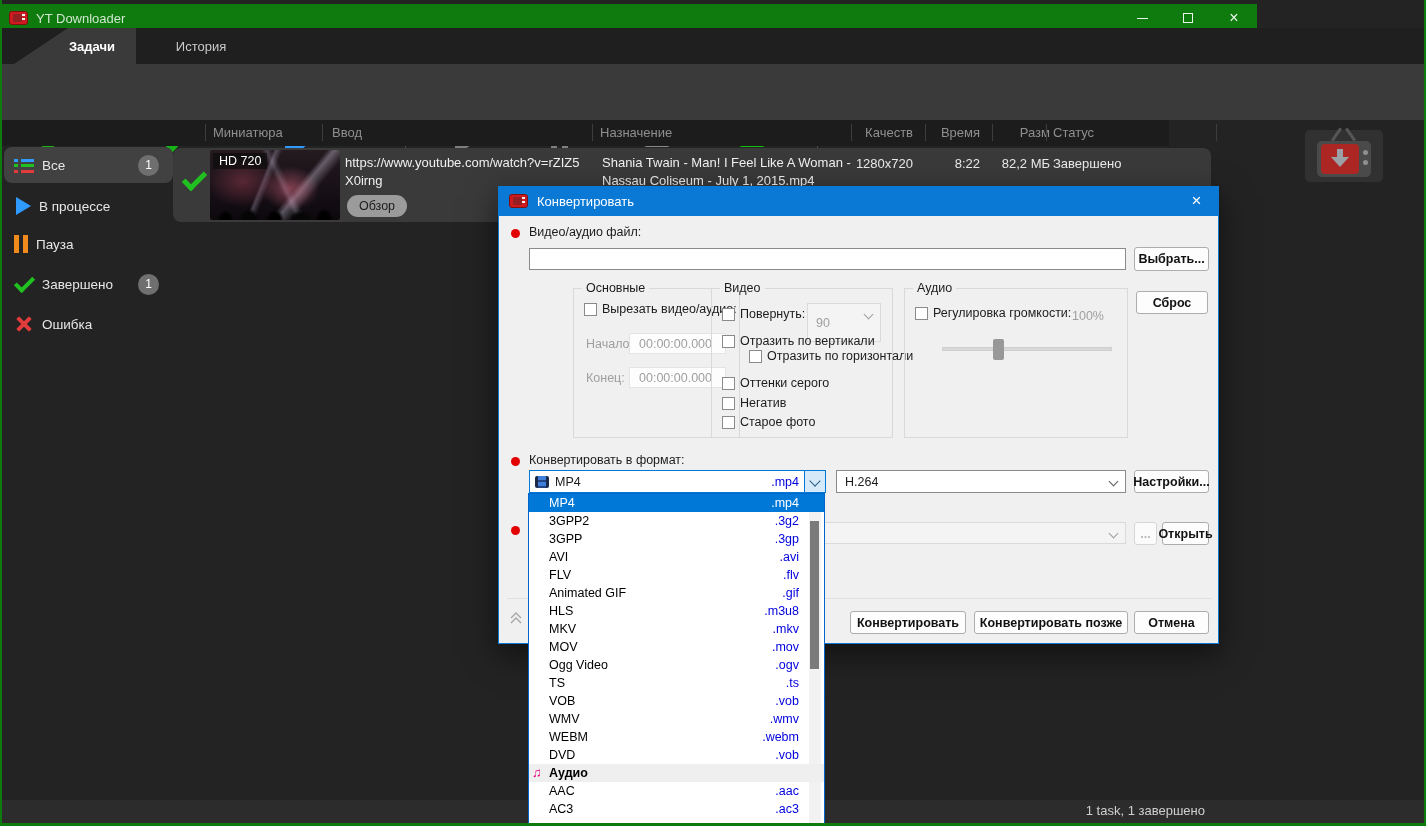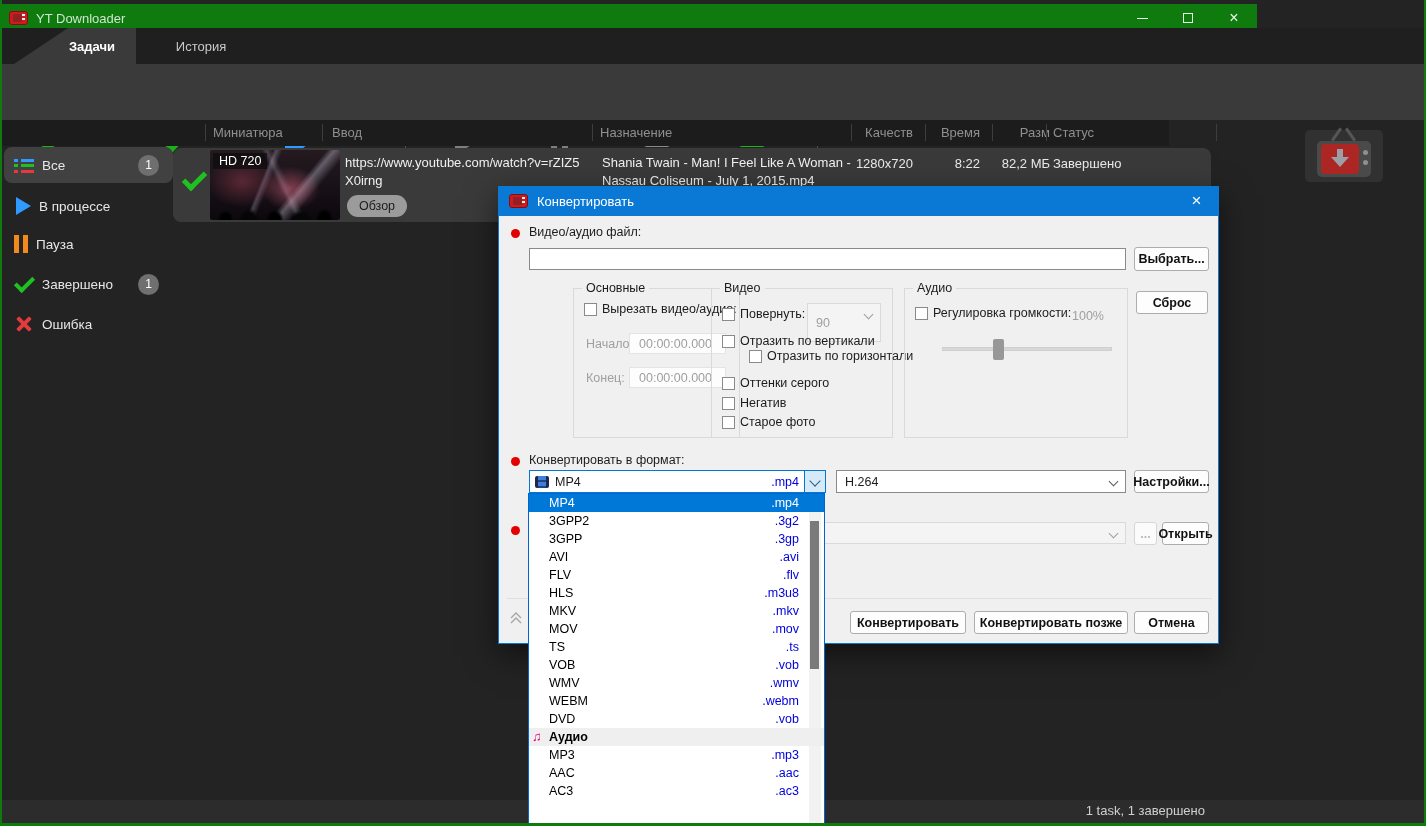--- a/index.html
+++ b/index.html
@@ -420,30 +420,31 @@
 </div>
 
 <div class="abs" id="dd-list">
   <div id="dd-track"></div>
   <div id="dd-items">
       <div class="dd-item sel"><span class="dd-name">MP4</span><span class="dd-ext">.mp4</span></div>
       <div class="dd-item"><span class="dd-name">3GPP2</span><span class="dd-ext">.3g2</span></div>
       <div class="dd-item"><span class="dd-name">3GPP</span><span class="dd-ext">.3gp</span></div>
       <div class="dd-item"><span class="dd-name">AVI</span><span class="dd-ext">.avi</span></div>
       <div class="dd-item"><span class="dd-name">FLV</span><span class="dd-ext">.flv</span></div>
+      <div class="dd-item"><span class="dd-name">Animated GIF</span><span class="dd-ext">.gif</span></div>
       <div class="dd-item"><span class="dd-name">HLS</span><span class="dd-ext">.m3u8</span></div>
       <div class="dd-item"><span class="dd-name">MKV</span><span class="dd-ext">.mkv</span></div>
       <div class="dd-item"><span class="dd-name">MOV</span><span class="dd-ext">.mov</span></div>
+      <div class="dd-item"><span class="dd-name">Ogg Video</span><span class="dd-ext">.ogv</span></div>
       <div class="dd-item"><span class="dd-name">TS</span><span class="dd-ext">.ts</span></div>
       <div class="dd-item"><span class="dd-name">VOB</span><span class="dd-ext">.vob</span></div>
       <div class="dd-item"><span class="dd-name">WMV</span><span class="dd-ext">.wmv</span></div>
       <div class="dd-item"><span class="dd-name">WEBM</span><span class="dd-ext">.webm</span></div>
       <div class="dd-item"><span class="dd-name">DVD</span><span class="dd-ext">.vob</span></div>
       <div class="dd-item hdr"><span class="note-icon">♫</span><span class="dd-name">Аудио</span></div>
-      <div class="dd-item"><span class="dd-name">MP3</span><span class="dd-ext">.mp3</span></div>
       <div class="dd-item"><span class="dd-name">AAC</span><span class="dd-ext">.aac</span></div>
       <div class="dd-item"><span class="dd-name">AC3</span><span class="dd-ext">.ac3</span></div>
     </div>
   <div id="dd-thumb"></div>
 </div>
 
 <div class="abs" id="green-left"></div>
 <div class="abs" id="green-right"></div>
 <div class="abs" id="green-bottom"></div>
 

